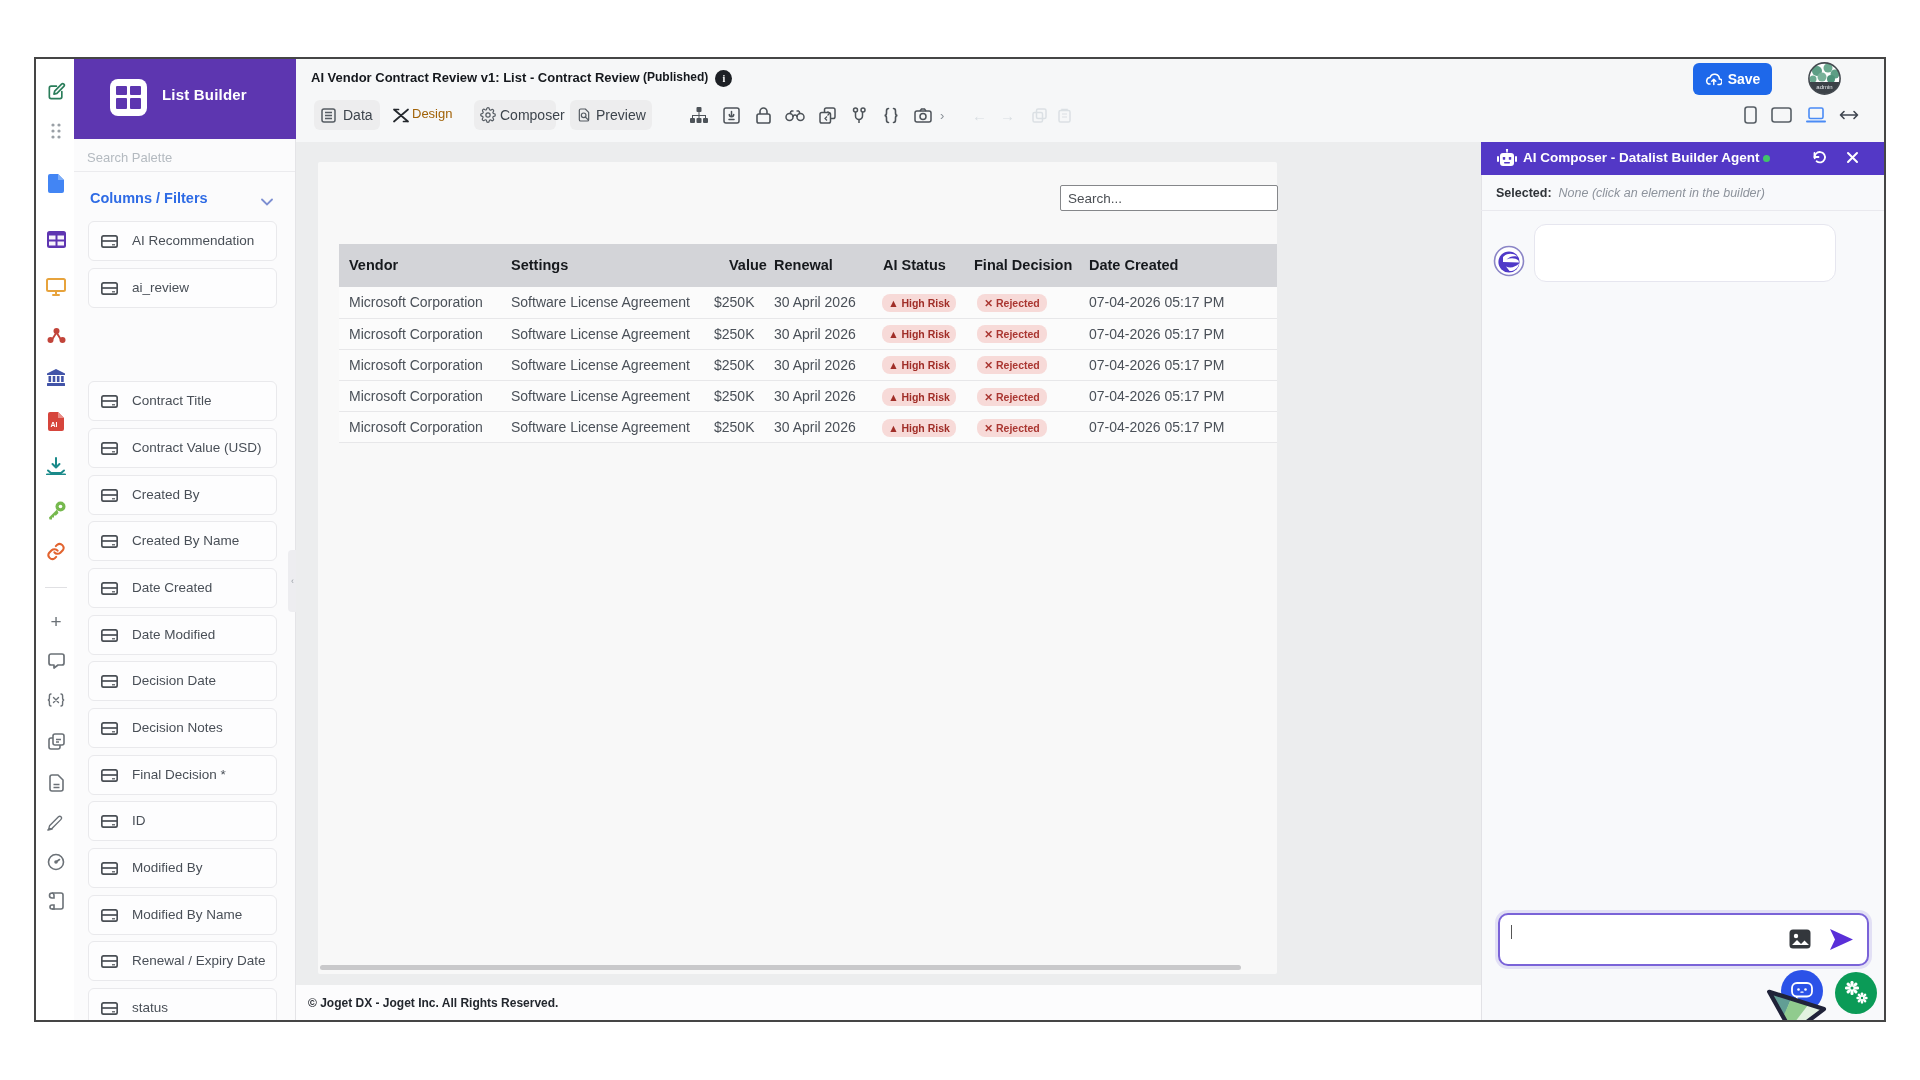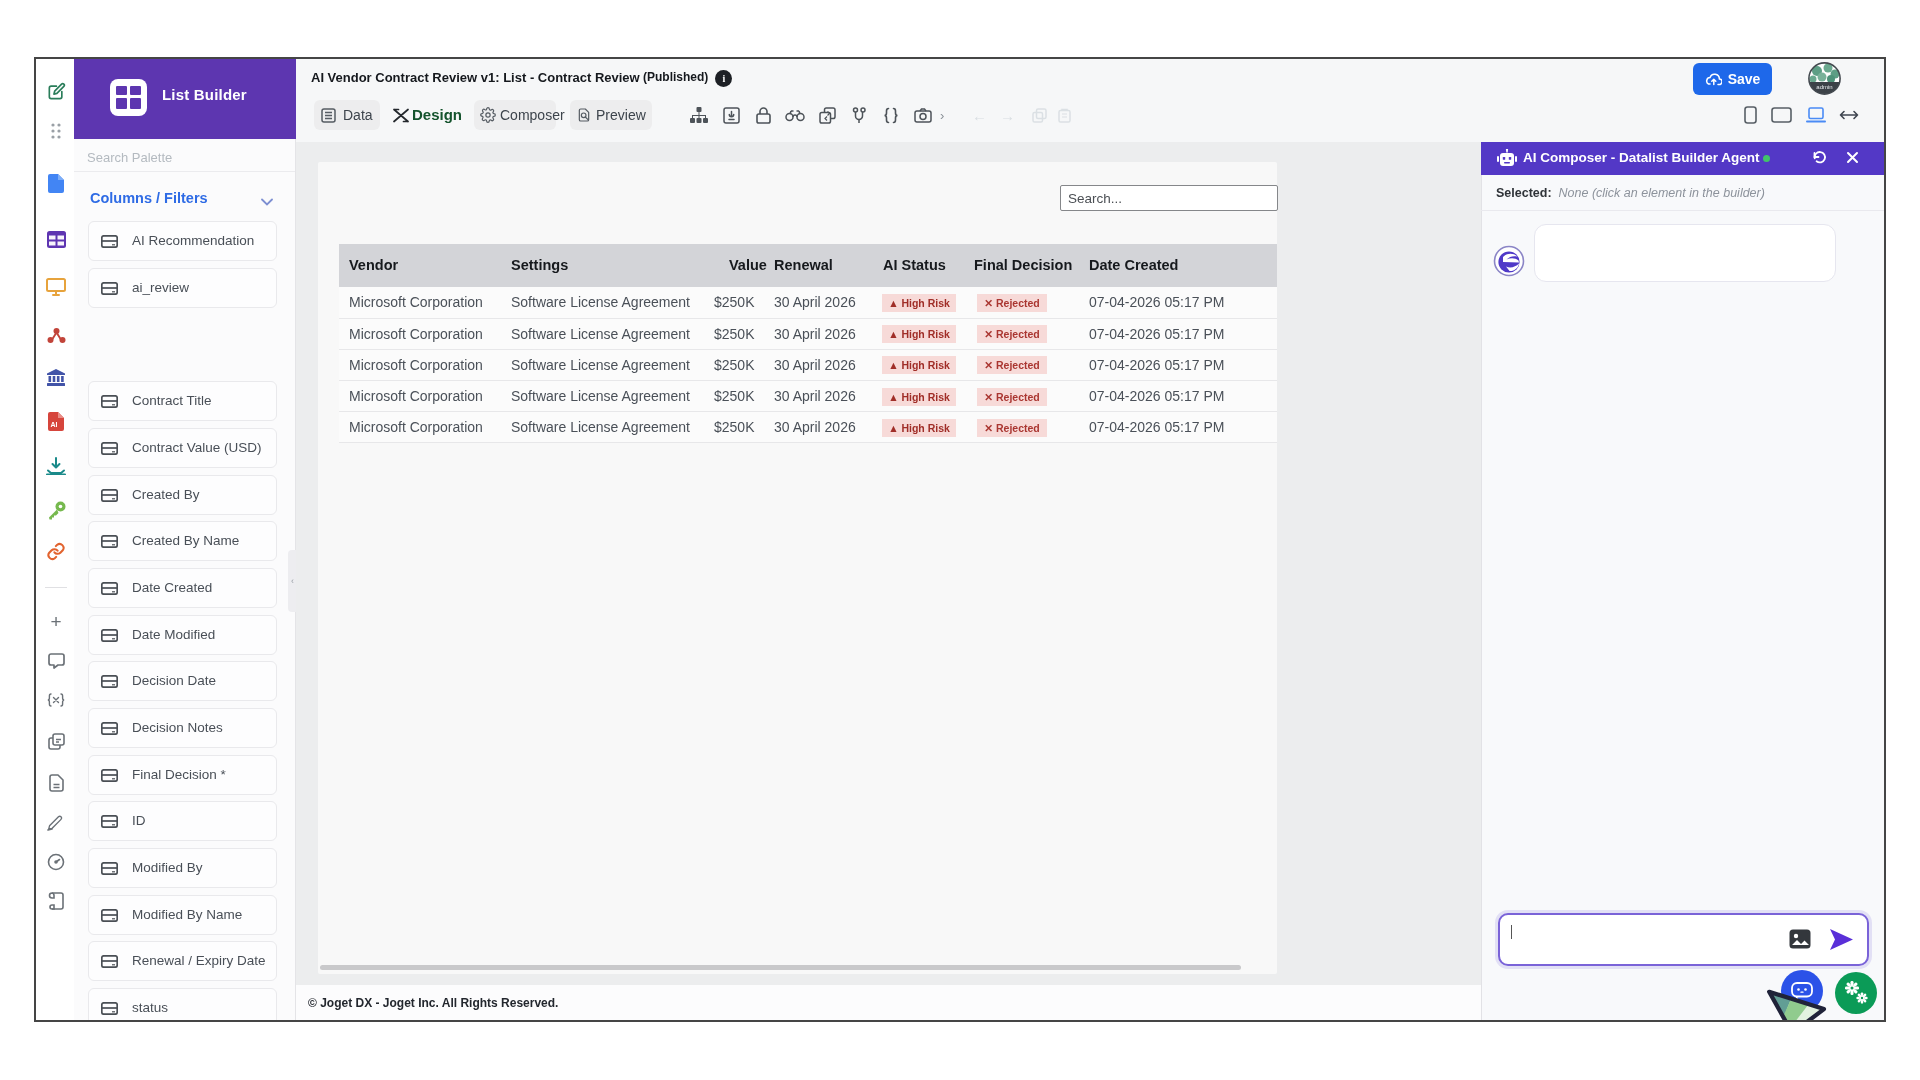--- a/index.html
+++ b/index.html
@@ -17,21 +17,21 @@
     border:1px solid #e9e9ec; border-radius:6px; display:flex; align-items:center; }
   .pi svg { margin-left:12px; flex:none; }
   .pi span { margin-left:14px; font-size:13.5px; color:#494f57; line-height:1.45; }
   .topbar { position:absolute; left:296px; top:57px; width:1589px; height:85px; background:#f6f7f8; }
   .tab { position:absolute; top:100px; height:30px; border-radius:6px; display:flex; align-items:center;
     font-size:14px; color:#3d444c; }
   .tico { position:absolute; top:104px; width:22px; height:22px; display:flex; align-items:center; justify-content:center; }
   .canvas { position:absolute; left:296px; top:142px; width:1185px; height:878px; background:#ecedee; }
   .card { position:absolute; left:318px; top:162px; width:959px; height:812px; background:#f8f8f8; border-radius:2px; }
   .th { font-weight:bold; font-size:14.5px; color:#16191d; position:absolute; top:0; }
-  .badge { position:absolute; height:18px; border-radius:0; background:#f7dad8; color:#a02e28;
+  .badge { position:absolute; height:18px; border-radius:8px; background:#f7dad8; color:#a02e28;
     font-size:10.5px; font-weight:bold; display:flex; align-items:center; justify-content:center; }
   .rowtxt { position:absolute; font-size:14px; color:#4a5058; white-space:nowrap; }
   .aip { position:absolute; left:1481px; top:142px; width:404px; height:878px; background:#f8f9fb; border-left:1px solid #e2e2e6; }
 </style>
 </head>
 <body>
 <div class="win">
     <div class="inner">
 
 <div class="rail"></div>
@@ -324,21 +324,21 @@
           <rect x="1" y="1" width="13" height="13" rx="2"></rect>
           <path d="M4 4.5h7M4 7.5h7M4 10.5h7" stroke-width="1.3"></path>
         </svg>
       </div>
 <div class="abs" style="left:343px;top:107px;font-size:14px;color:#3d444c">Data</div>
 <div class="tico" style="left:390px">
         <svg width="17" height="15" viewBox="0 0 17 15" fill="none" stroke="#23272c" stroke-width="1.7" stroke-linecap="round" stroke-linejoin="round">
           <path d="M1 13.5L15 1.5M1 1.5l14 12M5.5 1.5H1v0M15 13.5h-4.5"></path>
         </svg>
       </div>
-<div class="abs" style="left:412px;top:106px;font-size:15px;font-weight:bold;color:#14532d">Design</div>
+<div class="abs" style="left:412px;top:106px;font-size:13px;font-weight:normal;color:#a16207">Design</div>
 <div class="tab" style="left:474px;width:82px;background:#ededee"></div>
 <div class="tico" style="left:477px">
         <svg width="16" height="16" viewBox="0 0 24 24" fill="none" stroke="#565c63" stroke-width="1.8">
           <circle cx="12" cy="12" r="3.2"></circle>
           <path d="M19.4 15a1.7 1.7 0 0 0 .3 1.9l.1.1a2 2 0 1 1-2.9 2.9l-.1-.1a1.7 1.7 0 0 0-1.9-.3 1.7 1.7 0 0 0-1 1.5V21a2 2 0 1 1-4 0v-.1a1.7 1.7 0 0 0-1-1.6 1.7 1.7 0 0 0-1.9.3l-.1.1a2 2 0 1 1-2.9-2.9l.1-.1a1.7 1.7 0 0 0 .3-1.9 1.7 1.7 0 0 0-1.5-1H3a2 2 0 1 1 0-4h.1a1.7 1.7 0 0 0 1.6-1 1.7 1.7 0 0 0-.3-1.9l-.1-.1a2 2 0 1 1 2.9-2.9l.1.1a1.7 1.7 0 0 0 1.9.3H9a1.7 1.7 0 0 0 1-1.5V3a2 2 0 1 1 4 0v.1a1.7 1.7 0 0 0 1 1.5 1.7 1.7 0 0 0 1.9-.3l.1-.1a2 2 0 1 1 2.9 2.9l-.1.1a1.7 1.7 0 0 0-.3 1.9V9a1.7 1.7 0 0 0 1.5 1H21a2 2 0 1 1 0 4h-.1a1.7 1.7 0 0 0-1.5 1z"></path>
         </svg>
       </div>
 <div class="abs" style="left:500px;top:107px;font-size:14px;color:#3d444c">Composer</div>
 <div class="tab" style="left:570px;width:82px;background:#ededee"></div>
 <div class="tico" style="left:573px">

